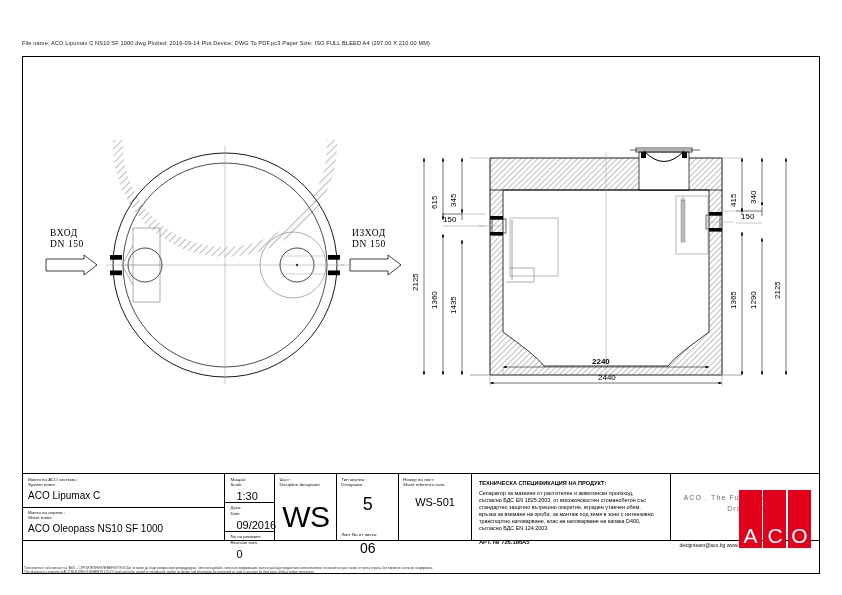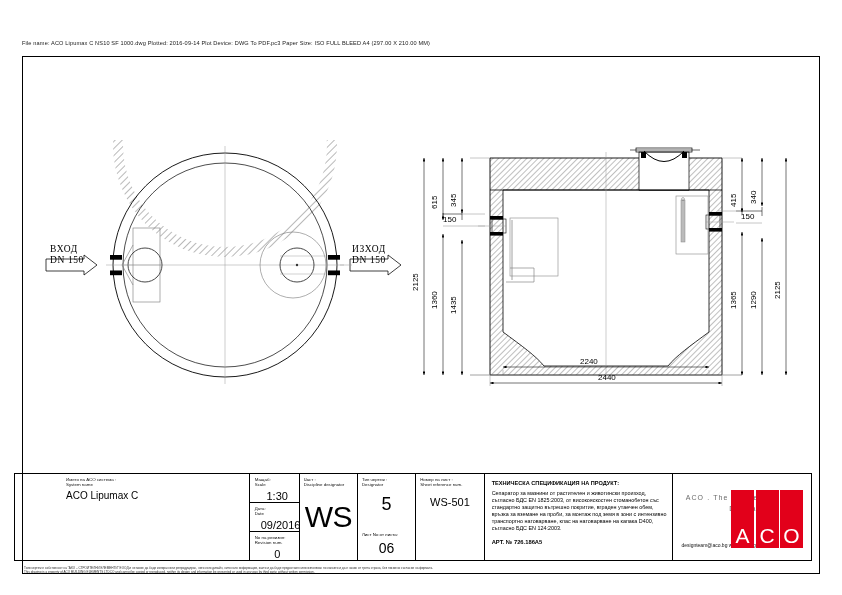--- a/index.html
+++ b/index.html
@@ -61,34 +61,32 @@
     transform: rotate(-90deg);
   }
 
   .portlabel {
     position: absolute;
     font-family: "Liberation Serif", serif;
     font-size: 9.5px;
     letter-spacing: 0.6px;
     white-space: nowrap;
     line-height: 11px;
-    margin-top: 16px;
   }
 
   
   .titleblock {
     position: absolute;
-    left: 14px;
+    left: 22px;
     top: 473px;
     width: 798px;
-    height: 88px;
+    height: 68px;
     box-sizing: border-box;
     border: 0.7px solid #000;
     display: flex;
-    padding-left: 46px;
   }
   .tb-col { box-sizing: border-box; border-right: 0.7px solid #000; }
   .tb-col:last-child { border-right: none; }
 
   .tb-left { width: 203px; display: flex; flex-direction: column; }
   .tb-cell {
     box-sizing: border-box;
     border-bottom: 0.7px solid #000;
     padding: 2.5px 5px 0 5px;
     flex: 1;
@@ -102,21 +100,21 @@
     white-space: nowrap;
   }
   .val {
     font-size: 10px;
     line-height: 12px;
     margin-top: 3px;
     white-space: nowrap;
   }
 
   .tb-scale { width: 50px; display: flex; flex-direction: column; }
-  .tb-scale .val { font-size: 11px; text-align: center; padding-left: 6px; }
+  .tb-scale .val { font-size: 11px; text-align: left; padding-left: 6px; }
 
   .tb-disc { width: 62px; position: relative; padding: 2.5px 4px 0 4px; box-sizing: border-box; }
   .big-ws {
     position: absolute;
     left: 0; right: 0;
     top: 26px;
     text-align: center;
     font-size: 30px;
     font-family: "Liberation Sans", sans-serif;
     letter-spacing: -0.5px;
@@ -425,30 +423,35 @@
 <div class="dimtxt vert" style="left:439px; top:300px;">1360</div>
 <div class="dimtxt vert" style="left:458px; top:305px;">1435</div>
 
 <div class="dimtxt vert" style="left:738px; top:198px;">415</div>
 <div class="dimtxt vert" style="left:758px; top:195px;">340</div>
 <div class="dimtxt" style="left:741px; top:212px;">150</div>
 <div class="dimtxt vert" style="left:738px; top:300px;">1365</div>
 <div class="dimtxt vert" style="left:758px; top:300px;">1290</div>
 <div class="dimtxt vert" style="left:782px; top:290px;">2125</div>
 
-<div class="dimtxt" style="left:580px; top:357px;">2240</div>
+<div class="dimtxt" style="left:592px; top:357px;font-weight:bold;">2240</div>
 <div class="dimtxt" style="left:592px; top:373px;margin-left:6px;">2440</div>
 
 <div class="titleblock">
 
   <div class="tb-col tb-left">
     <div class="tb-cell">
       <div class="cap">Името на ACO системa :</div>
       <div class="cap en">System name</div>
       <div class="val">ACO Lipumax C</div>
+    </div>
+    <div class="tb-cell">
+      <div class="cap">Името на чертеж :</div>
+      <div class="cap en">Sheet name</div>
+      <div class="val">ACO Oleopass  NS10 SF 1000</div>
     </div>
   </div>
 
   <div class="tb-col tb-scale">
     <div class="tb-cell">
       <div class="cap">Мащаб:</div>
       <div class="cap en">Scale</div>
       <div class="val">1:30</div>
     </div>
     <div class="tb-cell">

